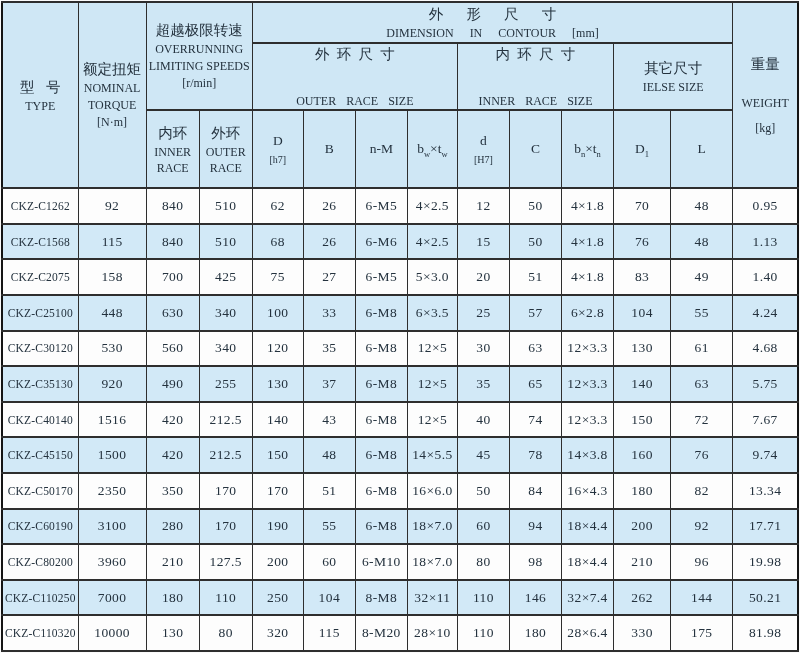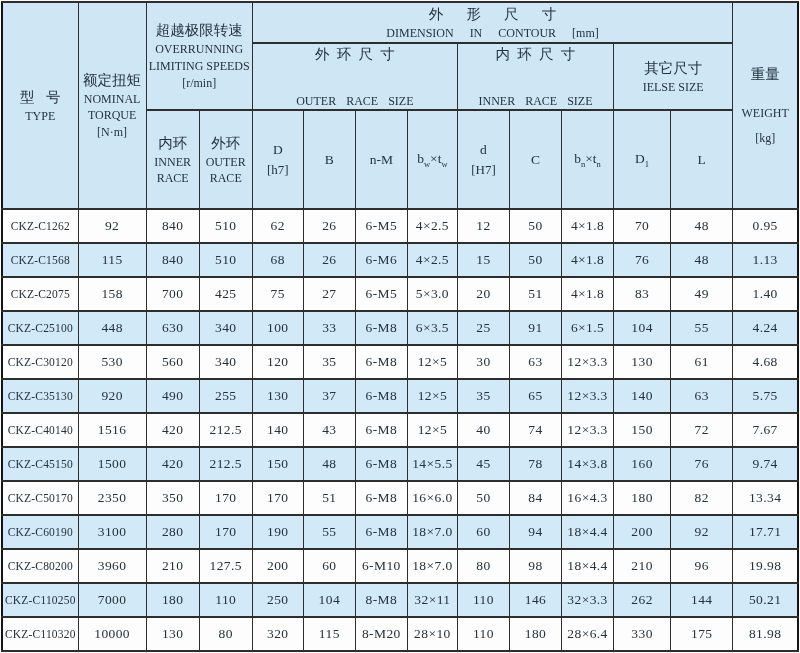--- a/index.html
+++ b/index.html
@@ -27,32 +27,32 @@
     vertical-align: middle;
     padding: 0;
     font-weight: normal;
   }
   thead th { background: var(--header-bg, #cfe7f5); }
   tbody tr td { background: var(--row-bg, #fdfdfd); font-size: 13.5px; letter-spacing: 0.4px; }
   tbody tr.alt td { background: var(--row-alt-bg, #d2e9f7); }
   tbody td.type-cell { font-size: 11.5px; letter-spacing: 0.2px; margin-top: 35px; }
   tr.h1 { height: 41px; }
   tr.h2 { height: 52px; }
-  tr.h3 { height: 99px; }
+  tr.h3 { height: 78px; }
   .zh { font-size: 14.5px; line-height: 1.45; }
   .en { font-size: 12px; line-height: 1.35; }
   .unit { font-size: 12px; line-height: 1.5; }
   .ls8 { letter-spacing: .8em; margin-right: -.8em; }
   .ls15 { letter-spacing: 1.6em; margin-right: -1.6em; }
   .ls45 { letter-spacing: .5em; margin-right: -.5em; }
   .ws14 { word-spacing: 13px; }
   .ws8 { word-spacing: 7px; margin-top: 28px; }
   .colhead { font-size: 13.5px; line-height: 1.6; }
   .colhead sub { font-size: 8.5px; }
-  .tol { font-size: 13px; }
+  .tol { font-size: 10px; }
 </style>
 </head>
 <body>
 
 <div class="sheet">
   <table class="spec">
     <colgroup>
       <col style="width:76px">
         <col style="width:68px">
       <col style="width:53px">
@@ -204,22 +204,22 @@
         <tr class="alt">
           <td class="type-cell">CKZ-C25100</td>
           <td>448</td>
           <td>630</td>
           <td>340</td>
           <td>100</td>
           <td>33</td>
           <td>6-M8</td>
           <td>6×3.5</td>
           <td>25</td>
-          <td>91</td>
-          <td>6×1.5</td>
+          <td>57</td>
+          <td>6×2.8</td>
           <td>104</td>
           <td>55</td>
           <td>4.24</td>
         </tr>
         <tr>
           <td class="type-cell">CKZ-C30120</td>
           <td>530</td>
           <td>560</td>
           <td>340</td>
           <td>120</td>
@@ -333,21 +333,21 @@
           <td class="type-cell">CKZ-C110250</td>
           <td>7000</td>
           <td>180</td>
           <td>110</td>
           <td>250</td>
           <td>104</td>
           <td>8-M8</td>
           <td>32×11</td>
           <td>110</td>
           <td>146</td>
-          <td>32×3.3</td>
+          <td>32×7.4</td>
           <td>262</td>
           <td>144</td>
           <td>50.21</td>
         </tr>
         <tr>
           <td class="type-cell">CKZ-C110320</td>
           <td>10000</td>
           <td>130</td>
           <td>80</td>
           <td>320</td>

